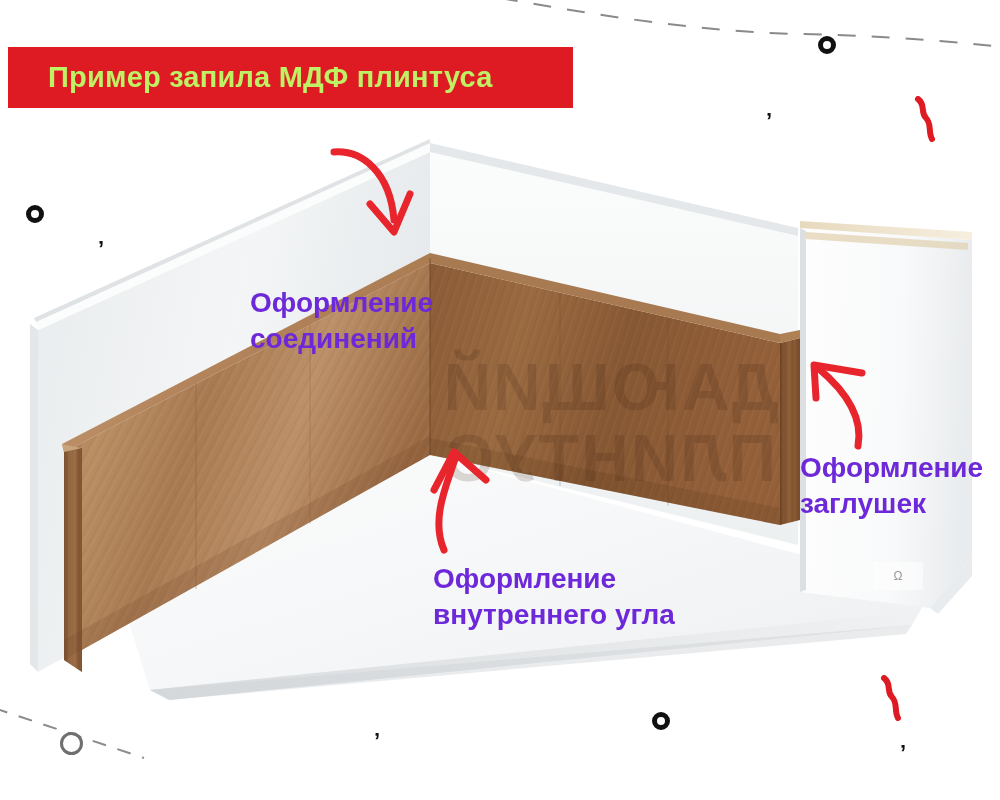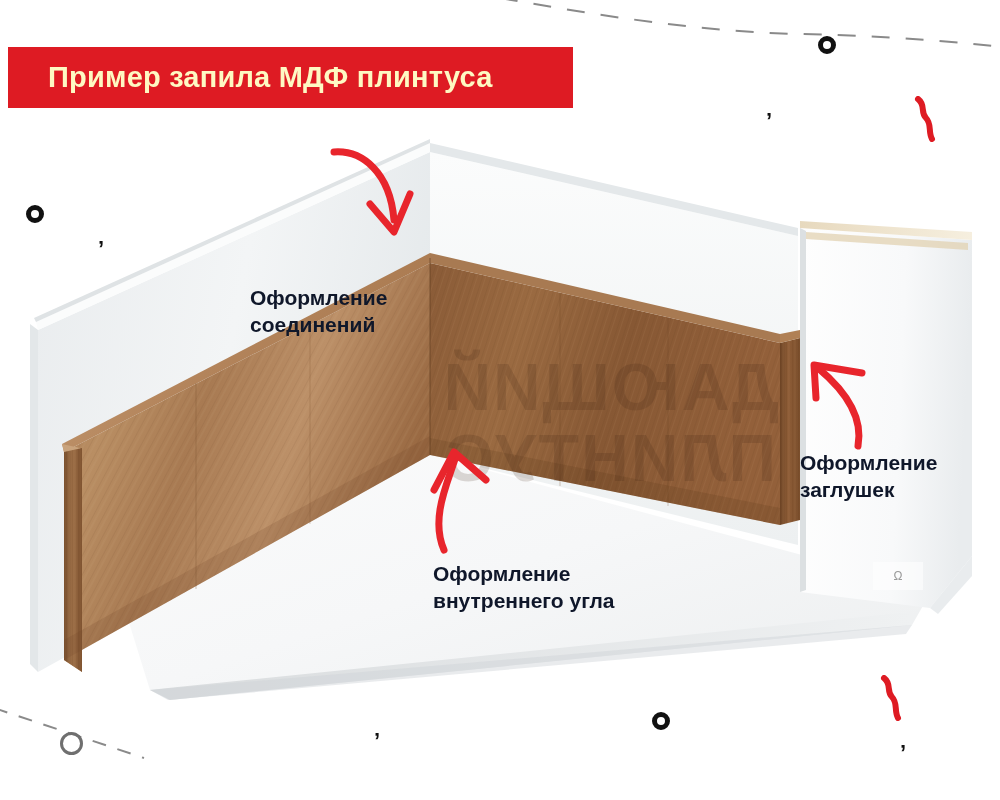--- a/index.html
+++ b/index.html
@@ -50,43 +50,43 @@
     width: 565px;
     height: 61px;
     background: #DE1B23;
     display: flex;
     align-items: center;
     padding-left: 40px;
     box-sizing: border-box;
     z-index: 40;
   }
   #title-banner .banner-text {
-    color: #fef9c3;
+    color: #bef264;
     font-size: 29px;
     font-weight: 700;
     letter-spacing: 0.2px;
     white-space: nowrap;
   }
 
   
   #scene {
     position: absolute;
     left: 0;
     top: 0;
     width: 1000px;
     height: 800px;
     z-index: 10;
   }
   #scene svg { display: block; }
 
   
   .callout {
     position: absolute;
-    color: #0f172a;
-    font-size: 21px;
+    color: #6d28d9;
+    font-size: 28px;
     font-weight: 700;
     line-height: 1.28;
     z-index: 30;
     white-space: pre-line;
   }
   #callout-joints   { left: 250px; top: 285px; }
   #callout-corner   { left: 433px; top: 561px; }
   #callout-endcaps  { left: 800px; top: 450px; }
 
   

